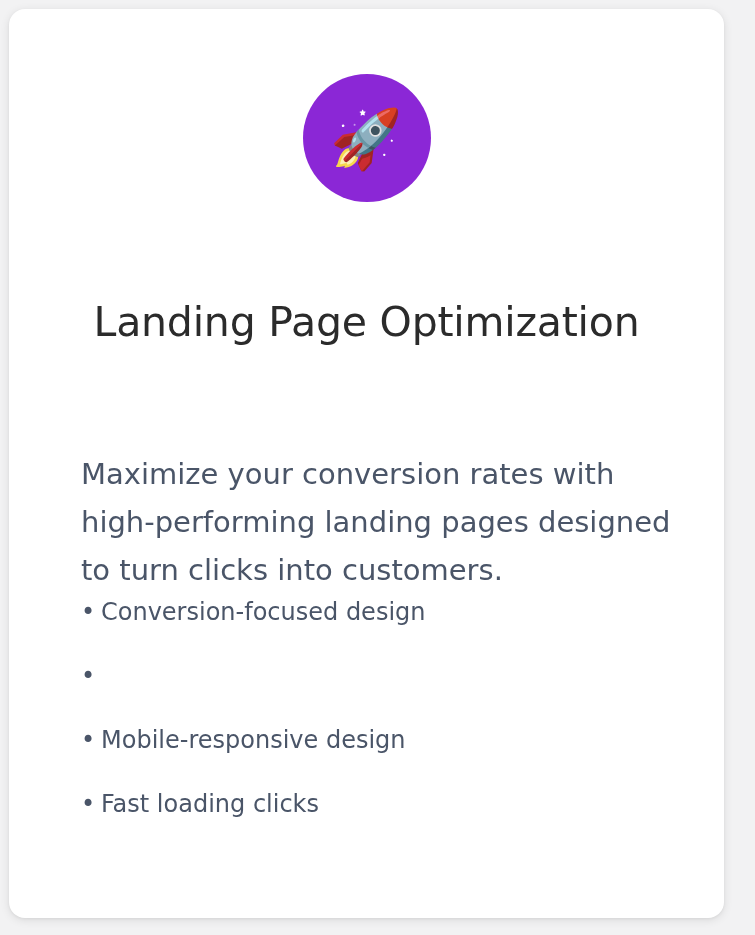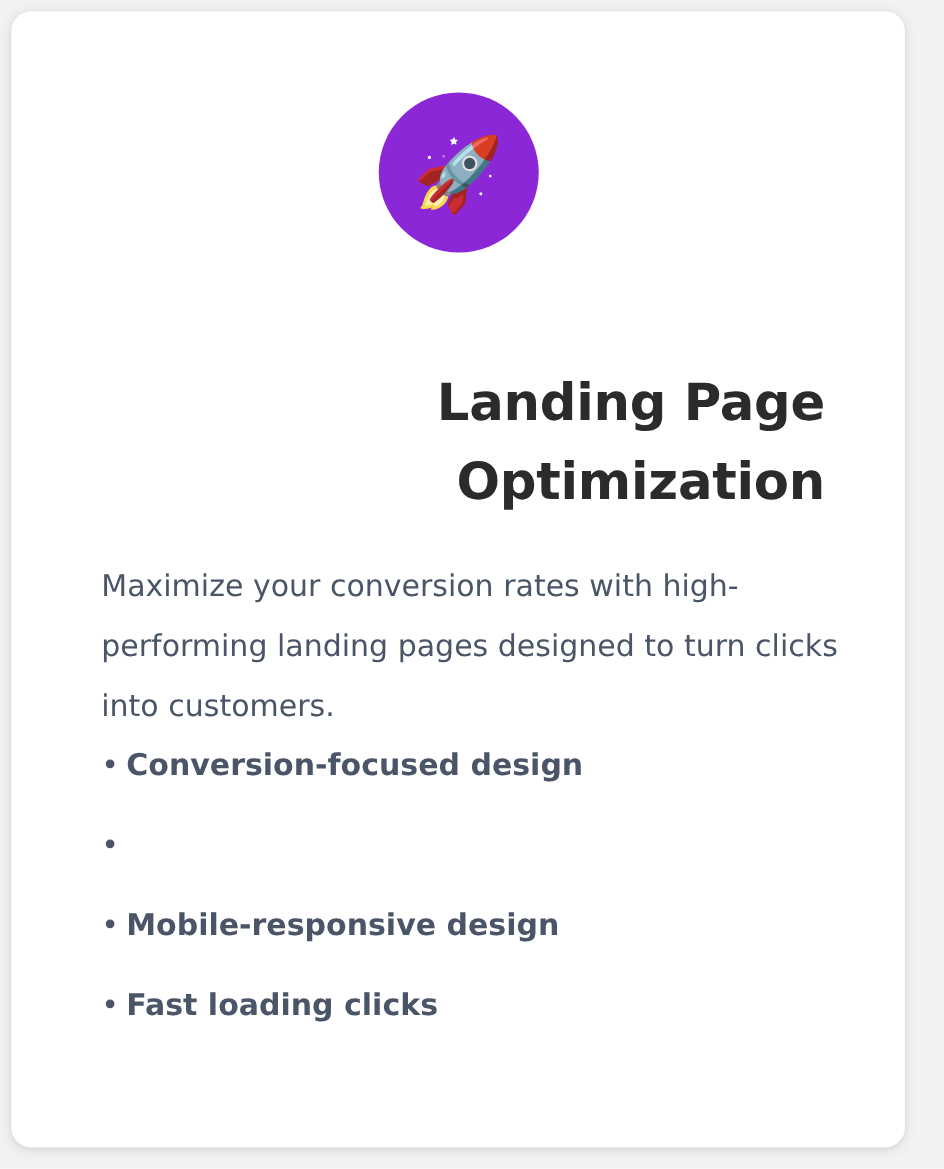--- a/index.html
+++ b/index.html
@@ -60,34 +60,34 @@
     color: #ffffff;
     transform: translateY(1px);
   }
 
   .card-title {
     position: absolute;
     left: 64px;
     top: 248;
     top: 248px;
     width: 587px;
-    text-align: right;
+    text-align: center;
     font-size: 41px;
     line-height: 63px;
-    font-weight: bold;
+    font-weight: normal;
     color: #2b2b2b;
     letter-spacing: -0.2px;
   }
 
   .card-desc {
     position: absolute;
     left: 72px;
     top: 412px;
     width: 612px;
-    font-size: 24px;
+    font-size: 29px;
     line-height: 48px;
     color: #4a5568;
     font-weight: normal;
   }
 
   .feature-list {
     position: absolute;
     left: 72px;
     top: 588px;
     width: 600px;
@@ -108,21 +108,20 @@
   .bullet-dot {
     width: 20px;
     flex: 0 0 20px;
     color: #4a5568;
     font-size: 24px;
     line-height: 30px;
   }
 
   .feature-label {
     flex: 1 1 auto;
-    font-weight: bold;
   }
 </style>
 </head>
 <body>
 
 <div class="page">
 
   <div class="service-card">
 
     <div class="icon-wrap">

